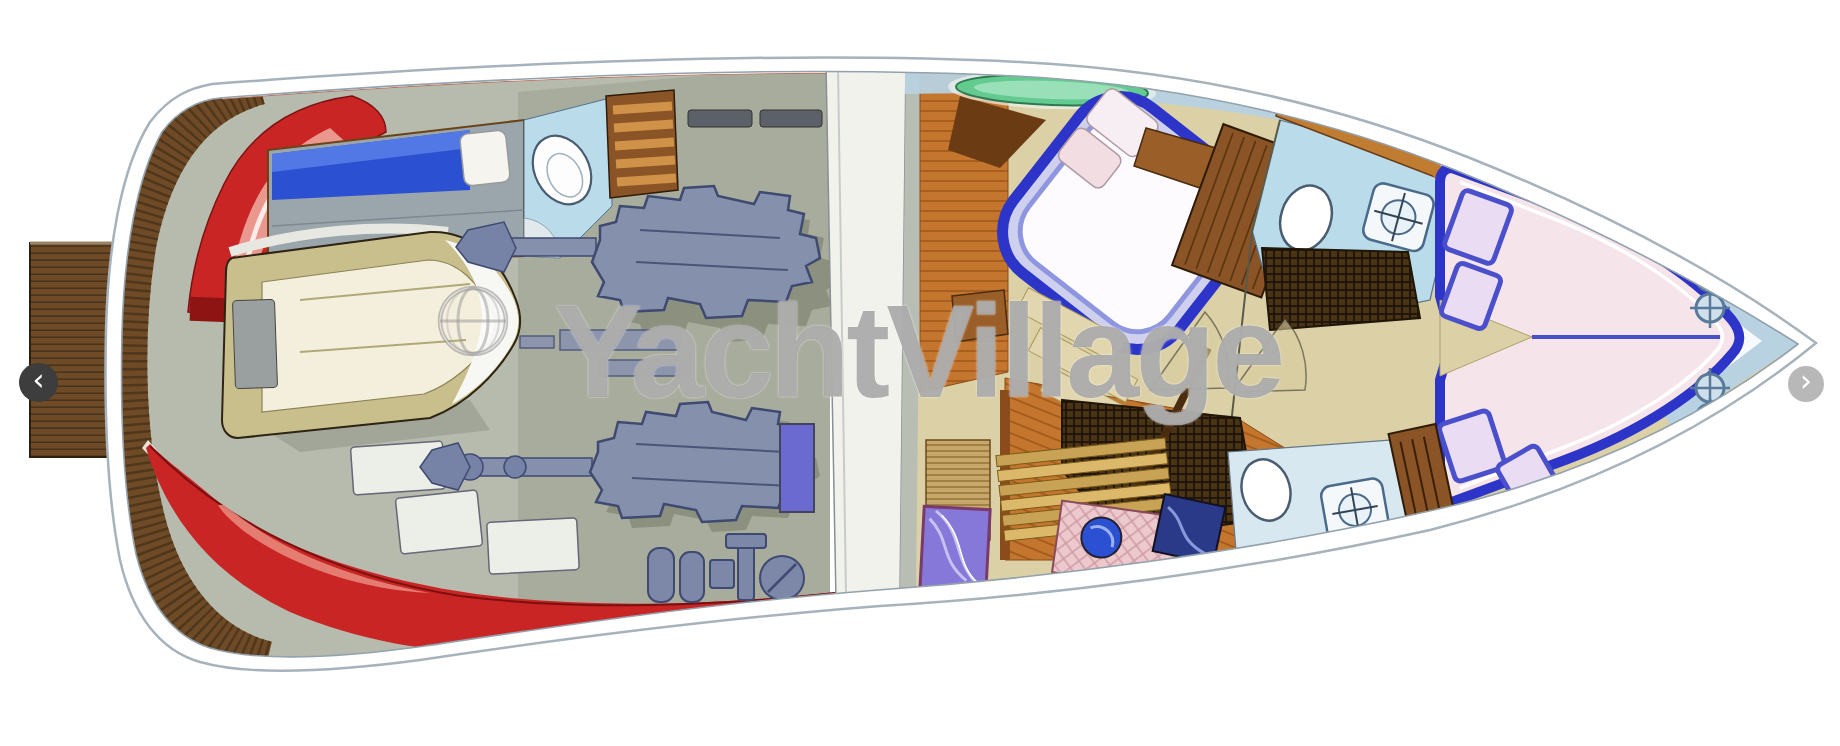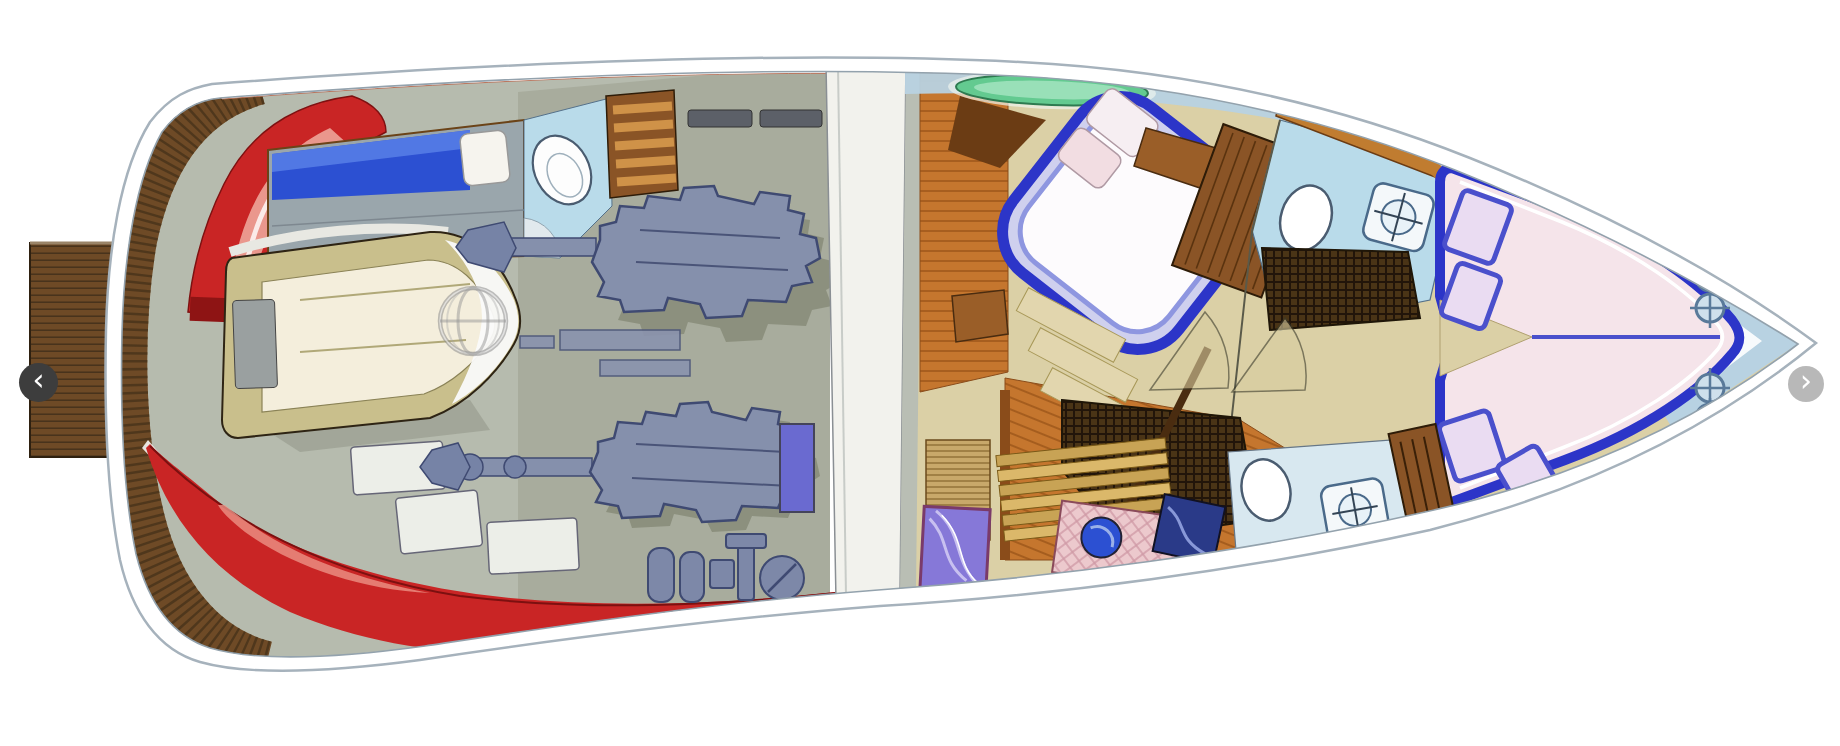--- a/index.html
+++ b/index.html
@@ -394,20 +394,21 @@
            C 180,108 200,100 220,98 Z" fill="none" stroke="#93a2ad" stroke-width="1.6"></path>
 </svg>
 
 <svg class="wm-globe" viewBox="0 0 78 78">
   <circle cx="39" cy="39" r="33" fill="none" stroke="rgba(140,140,140,0.55)" stroke-width="4.5"></circle>
   <circle cx="39" cy="39" r="33" fill="none" stroke="rgba(255,255,255,0.55)" stroke-width="1.5"></circle>
   <ellipse cx="39" cy="39" rx="15" ry="33" fill="none" stroke="rgba(150,150,150,0.5)" stroke-width="3"></ellipse>
   <ellipse cx="39" cy="39" rx="26" ry="33" fill="none" stroke="rgba(170,170,170,0.4)" stroke-width="2"></ellipse>
   <line x1="6" y1="39" x2="72" y2="39" stroke="rgba(150,150,150,0.5)" stroke-width="3"></line>
 </svg>
+<div class="wm-text">YachtVillage</div>
 
 <button id="nav-prev" class="nav-btn">
   <span>‹</span>
 </button>
 <button id="nav-next" class="nav-btn">
   <span>›</span>
 </button>
 
 </div>
 

